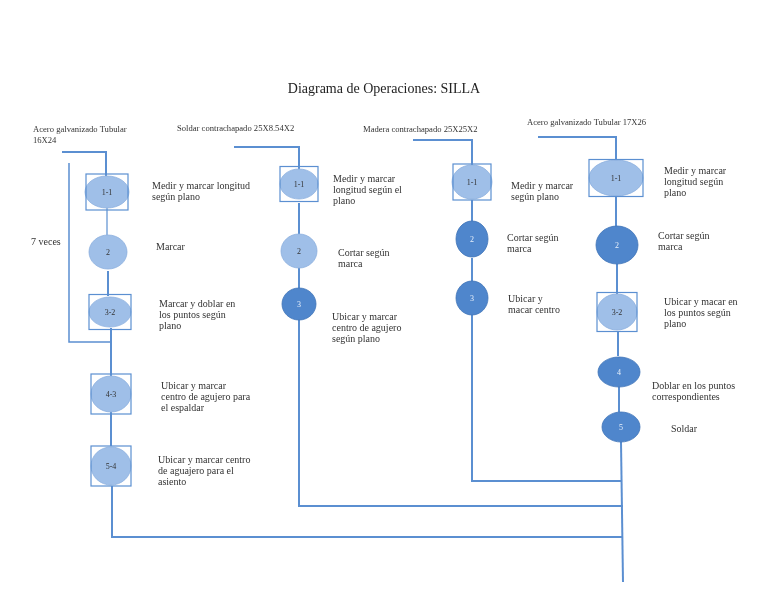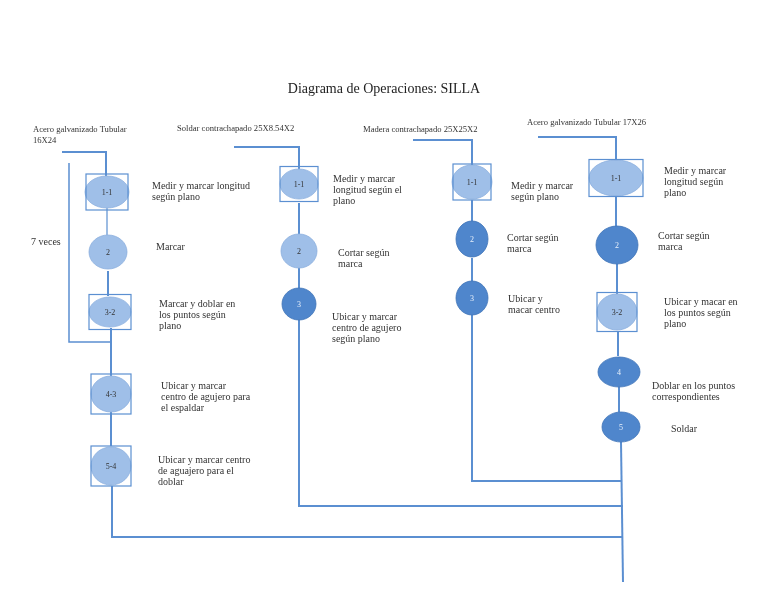--- a/index.html
+++ b/index.html
@@ -27,21 +27,21 @@
 según plano</div>
 <div class="lbl" style="left:156px; top:241px;">Marcar</div>
 <div class="lbl" style="left:159px; top:298px;">Marcar y doblar en
 los puntos según
 plano</div>
 <div class="lbl" style="left:161px; top:380px;">Ubicar y marcar
 centro de agujero para
 el espaldar</div>
 <div class="lbl" style="left:158px; top:454px;">Ubicar y marcar centro
 de  aguajero para el
-doblar</div>
+asiento</div>
 
 <div class="lbl" style="left:333px; top:173px;">Medir y marcar
 longitud según el
 plano</div>
 <div class="lbl" style="left:338px; top:247px;">Cortar según
 marca</div>
 <div class="lbl" style="left:332px; top:311px;">Ubicar y marcar
 centro de agujero
 según plano</div>
 

